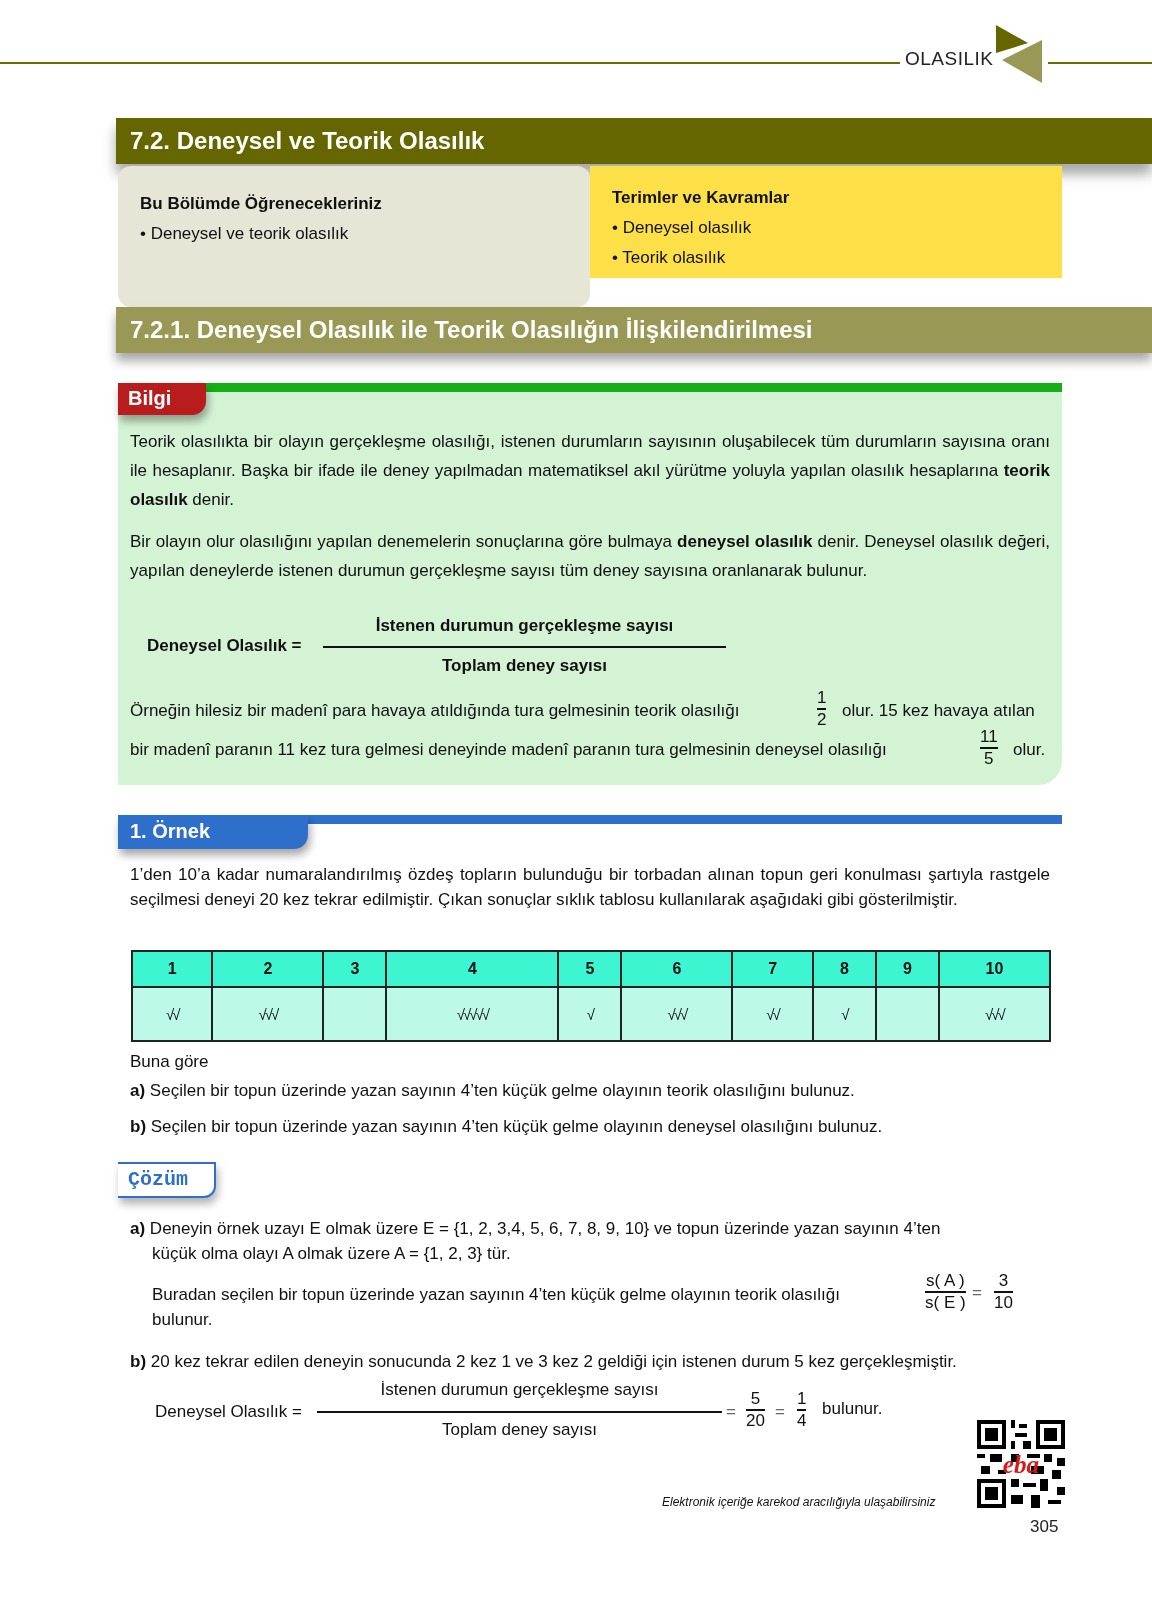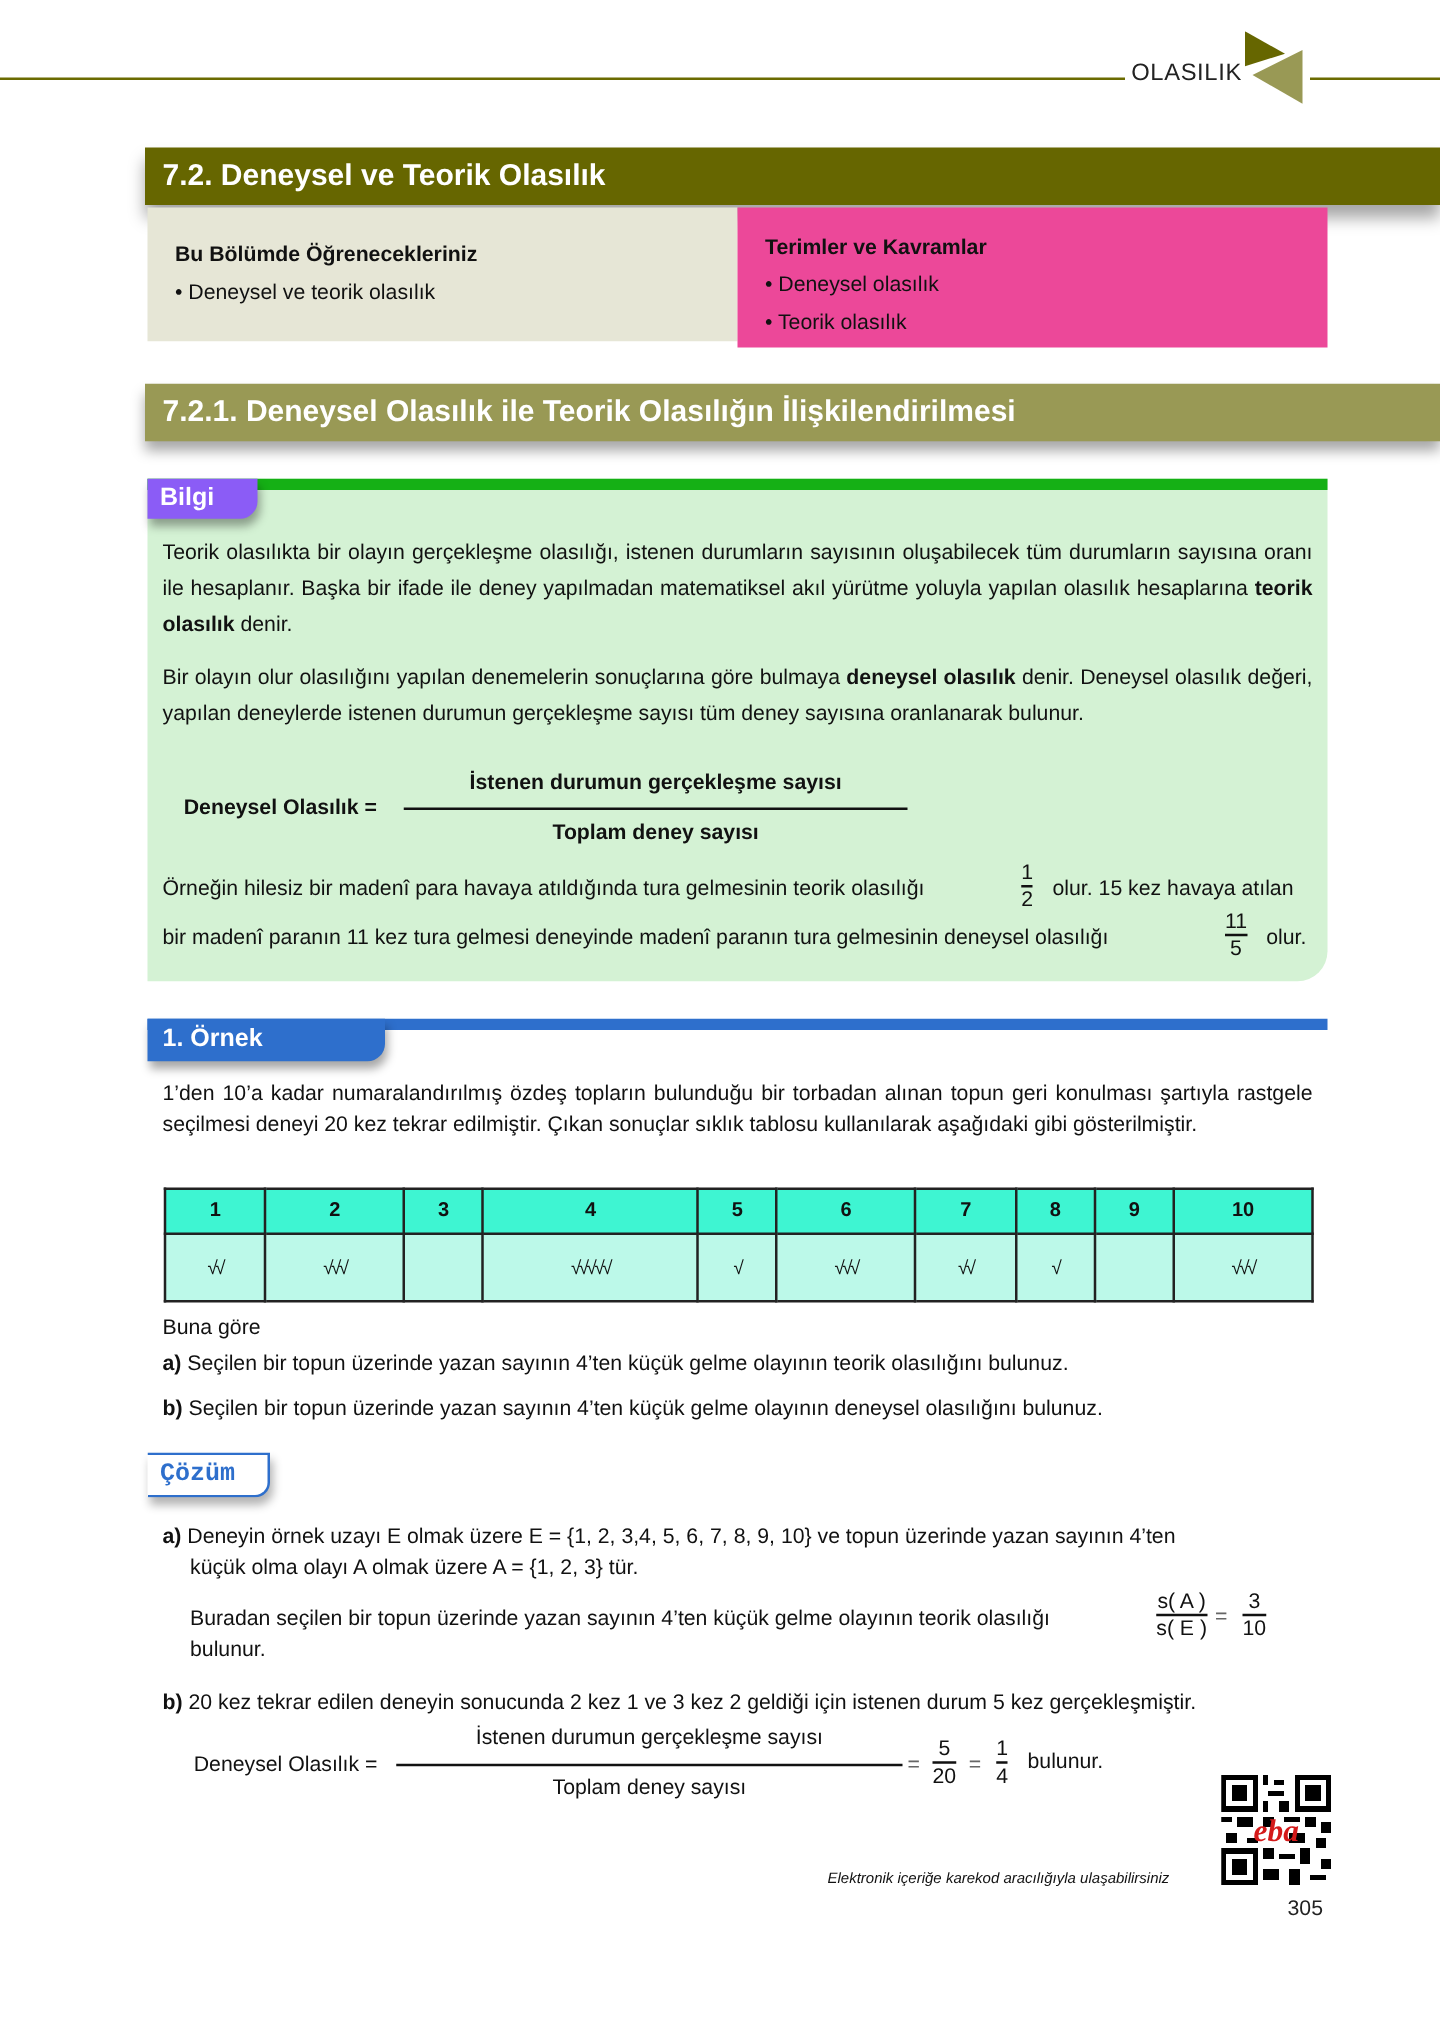--- a/index.html
+++ b/index.html
@@ -11,35 +11,35 @@
   .top-rule-l { left:0; top:62px; width:900px; height:2px; background:#6b6b00; }
   .top-rule-r { left:1048px; top:62px; width:104px; height:2px; background:#6b6b00; }
   .chapter-label { left:905px; top:48px; font-size:19px; color:#222; letter-spacing:0.5px;text-align:right; }
   .tri-logo { left:996px; top:25px; width:48px; height:60px; }
 
   
   .band1 { left:116px; top:118px; width:1036px; height:46px; background:#666600;
            box-shadow:0 10px 12px rgba(0,0,0,0.35); }
   .band1 .t { position:absolute; left:14px; top:9px; color:#fff; font-weight:bold; font-size:24px; }
 
-  .learn-box { left:118px; top:166px; width:472px; height:107px; background:#e6e6d6; }
-  .terms-box { left:590px; top:166px; width:472px; height:112px; background:#ec4899; }
+  .learn-box { left:118px; top:166px; width:472px; height:141px; background:#e6e6d6;border-radius:13px; }
+  .terms-box { left:590px; top:166px; width:472px; height:112px; background:#fde047; }
   .box-title { position:absolute; font-weight:bold; font-size:17px; color:#111; }
   .box-item { position:absolute; font-size:17px; color:#111; }
 
   
   .band2 { left:116px; top:307px; width:1036px; height:46px; background:#999955;
            box-shadow:0 8px 10px rgba(0,0,0,0.35); }
   .band2 .t { position:absolute; left:14px; top:9px; color:#fff; font-weight:bold; font-size:24px; }
 
   
   .info-box { left:118px; top:383px; width:944px; height:402px; background:#d4f2d4;
               border-bottom-right-radius:24px; }
   .info-topbar { left:118px; top:383px; width:944px; height:9px; background:#15b015; }
-  .info-tab { left:118px; top:383px; width:88px; height:32px; background:#8b5cf6;
+  .info-tab { left:118px; top:383px; width:88px; height:32px; background:#b91c1c;
               border-bottom-right-radius:14px; box-shadow:2px 6px 8px rgba(0,0,0,0.35); }
   .info-tab span { position:absolute; left:10px; top:4px; color:#fff; font-weight:bold; font-size:20px; }
   .para { position:absolute; left:130px; width:920px; font-size:17px; line-height:29px; text-align:justify; color:#111; }
 
   .formula1-label { left:147px; top:636px; font-weight:bold; font-size:17px; }
   .formula1-line { left:323px; top:646px; width:403px; height:1.5px; background:#111; }
   .formula1-num { left:323px; top:616px; width:403px; text-align:center; font-weight:bold; font-size:17px; }
   .formula1-den { left:323px; top:656px; width:403px; text-align:center; font-weight:bold; font-size:17px; }
 
   .frac { position:absolute; display:inline-flex; flex-direction:column; align-items:center; font-size:17px; line-height:18px; }

